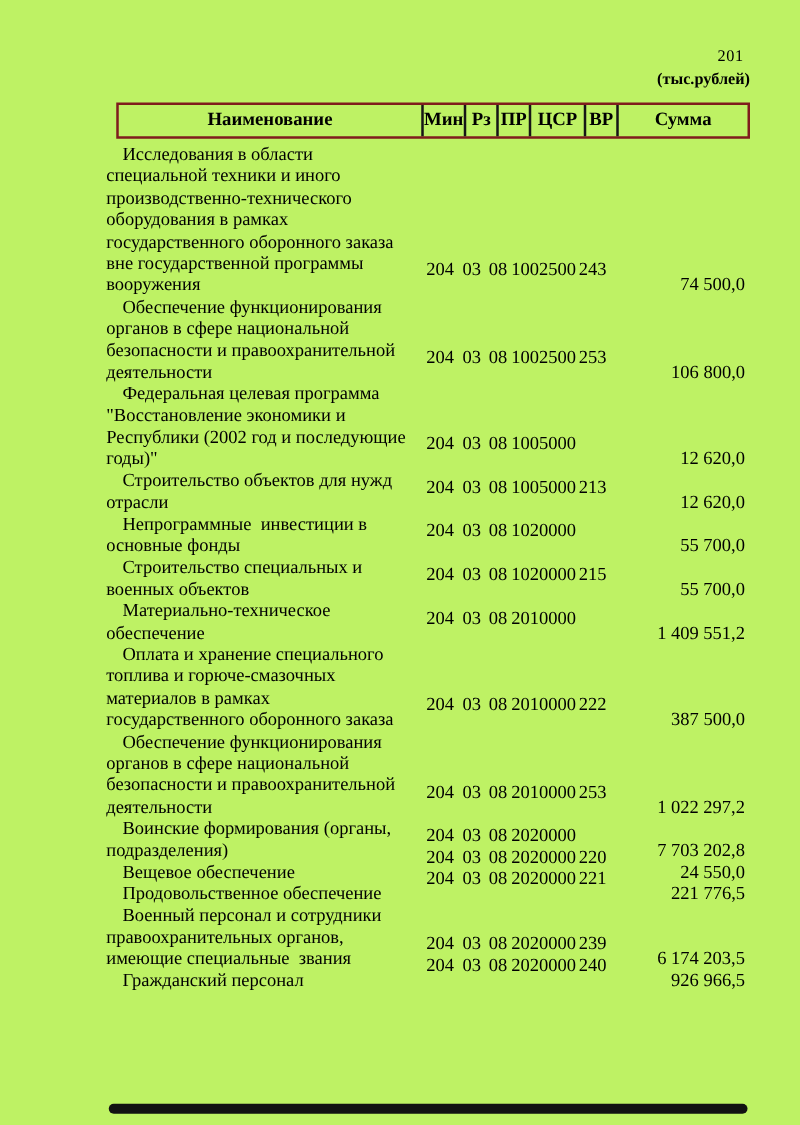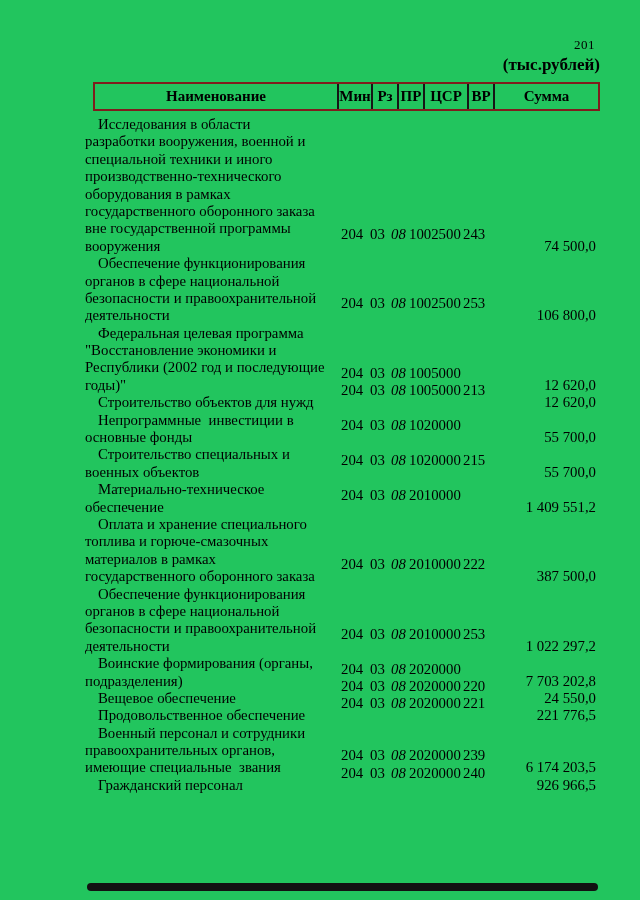--- a/index.html
+++ b/index.html
@@ -1,30 +1,30 @@
 <!DOCTYPE html>
 <html><head>
 <meta charset="utf-8">
 <style>
   html,body{margin:0;padding:0;background:#ffffff;}
   .page{
     position:relative;
     width:640px;height:900px;
-    background:#22c55e;
+    background:#bef264;
     color:#000;
     font-family:"Liberation Serif", serif;
     overflow:hidden;
   }
   .page-number{
     position:absolute;top:37px;right:45px;
     font-size:13px;letter-spacing:0.5px;
   }
   .units{
     position:absolute;top:55px;right:40px;
-    font-size:17px;font-weight:bold;
+    font-size:13px;font-weight:bold;
   }
   .thead{
     position:absolute;top:82px;left:93px;
     width:507px;height:29px;
     display:flex;
     border:2px solid #7f1d1d;
     box-sizing:border-box;
   }
   .thead .cell{
     display:flex;align-items:center;justify-content:center;
@@ -53,21 +53,21 @@
     white-space:pre;
   }
   .line.first{padding-left:13px;}
   .codes{
     position:absolute;bottom:12px;left:0;
     width:100%;height:17.4px;line-height:17.4px;
   }
   .codes span{position:absolute;top:0;white-space:pre;}
   .c-min{left:256px;}
   .c-rz{left:285px;}
-  .c-pr{left:306px;font-style:italic;}
+  .c-pr{left:306px;}
   .c-csr{left:324px;}
   .c-vr{left:378px;}
   .sum{
     position:absolute;bottom:0;right:9px;
     height:17.4px;line-height:17.4px;
     text-align:right;white-space:pre;
   }
   .scan-bar{
     position:absolute;left:87px;top:883px;
     width:511px;height:8px;
@@ -88,21 +88,20 @@
     <div class="cell">ПР</div>
     <div class="cell">ЦСР</div>
     <div class="cell">ВР</div>
     <div class="cell">Сумма</div>
   </div>
 
   <div class="tbody">
       <div class="row">
         <div>
           <div class="line first">Исследования в области</div>
-          <div class="line">разработки вооружения, военной и</div>
           <div class="line">специальной техники и иного</div>
           <div class="line">производственно-технического</div>
           <div class="line">оборудования в рамках</div>
           <div class="line">государственного оборонного заказа</div>
           <div class="line">вне государственной программы</div>
           <div class="line">вооружения</div>
         </div>
         <div class="codes">
           <span class="c-min">204</span>
           <span class="c-rz">03</span>
@@ -139,20 +138,21 @@
           <span class="c-min">204</span>
           <span class="c-rz">03</span>
           <span class="c-pr">08</span>
           <span class="c-csr">1005000</span>
         </div>
         <div class="sum">12 620,0</div>
       </div>
       <div class="row">
         <div>
           <div class="line first">Строительство объектов для нужд</div>
+          <div class="line">отрасли</div>
         </div>
         <div class="codes">
           <span class="c-min">204</span>
           <span class="c-rz">03</span>
           <span class="c-pr">08</span>
           <span class="c-csr">1005000</span>
           <span class="c-vr">213</span>
         </div>
         <div class="sum">12 620,0</div>
       </div>

